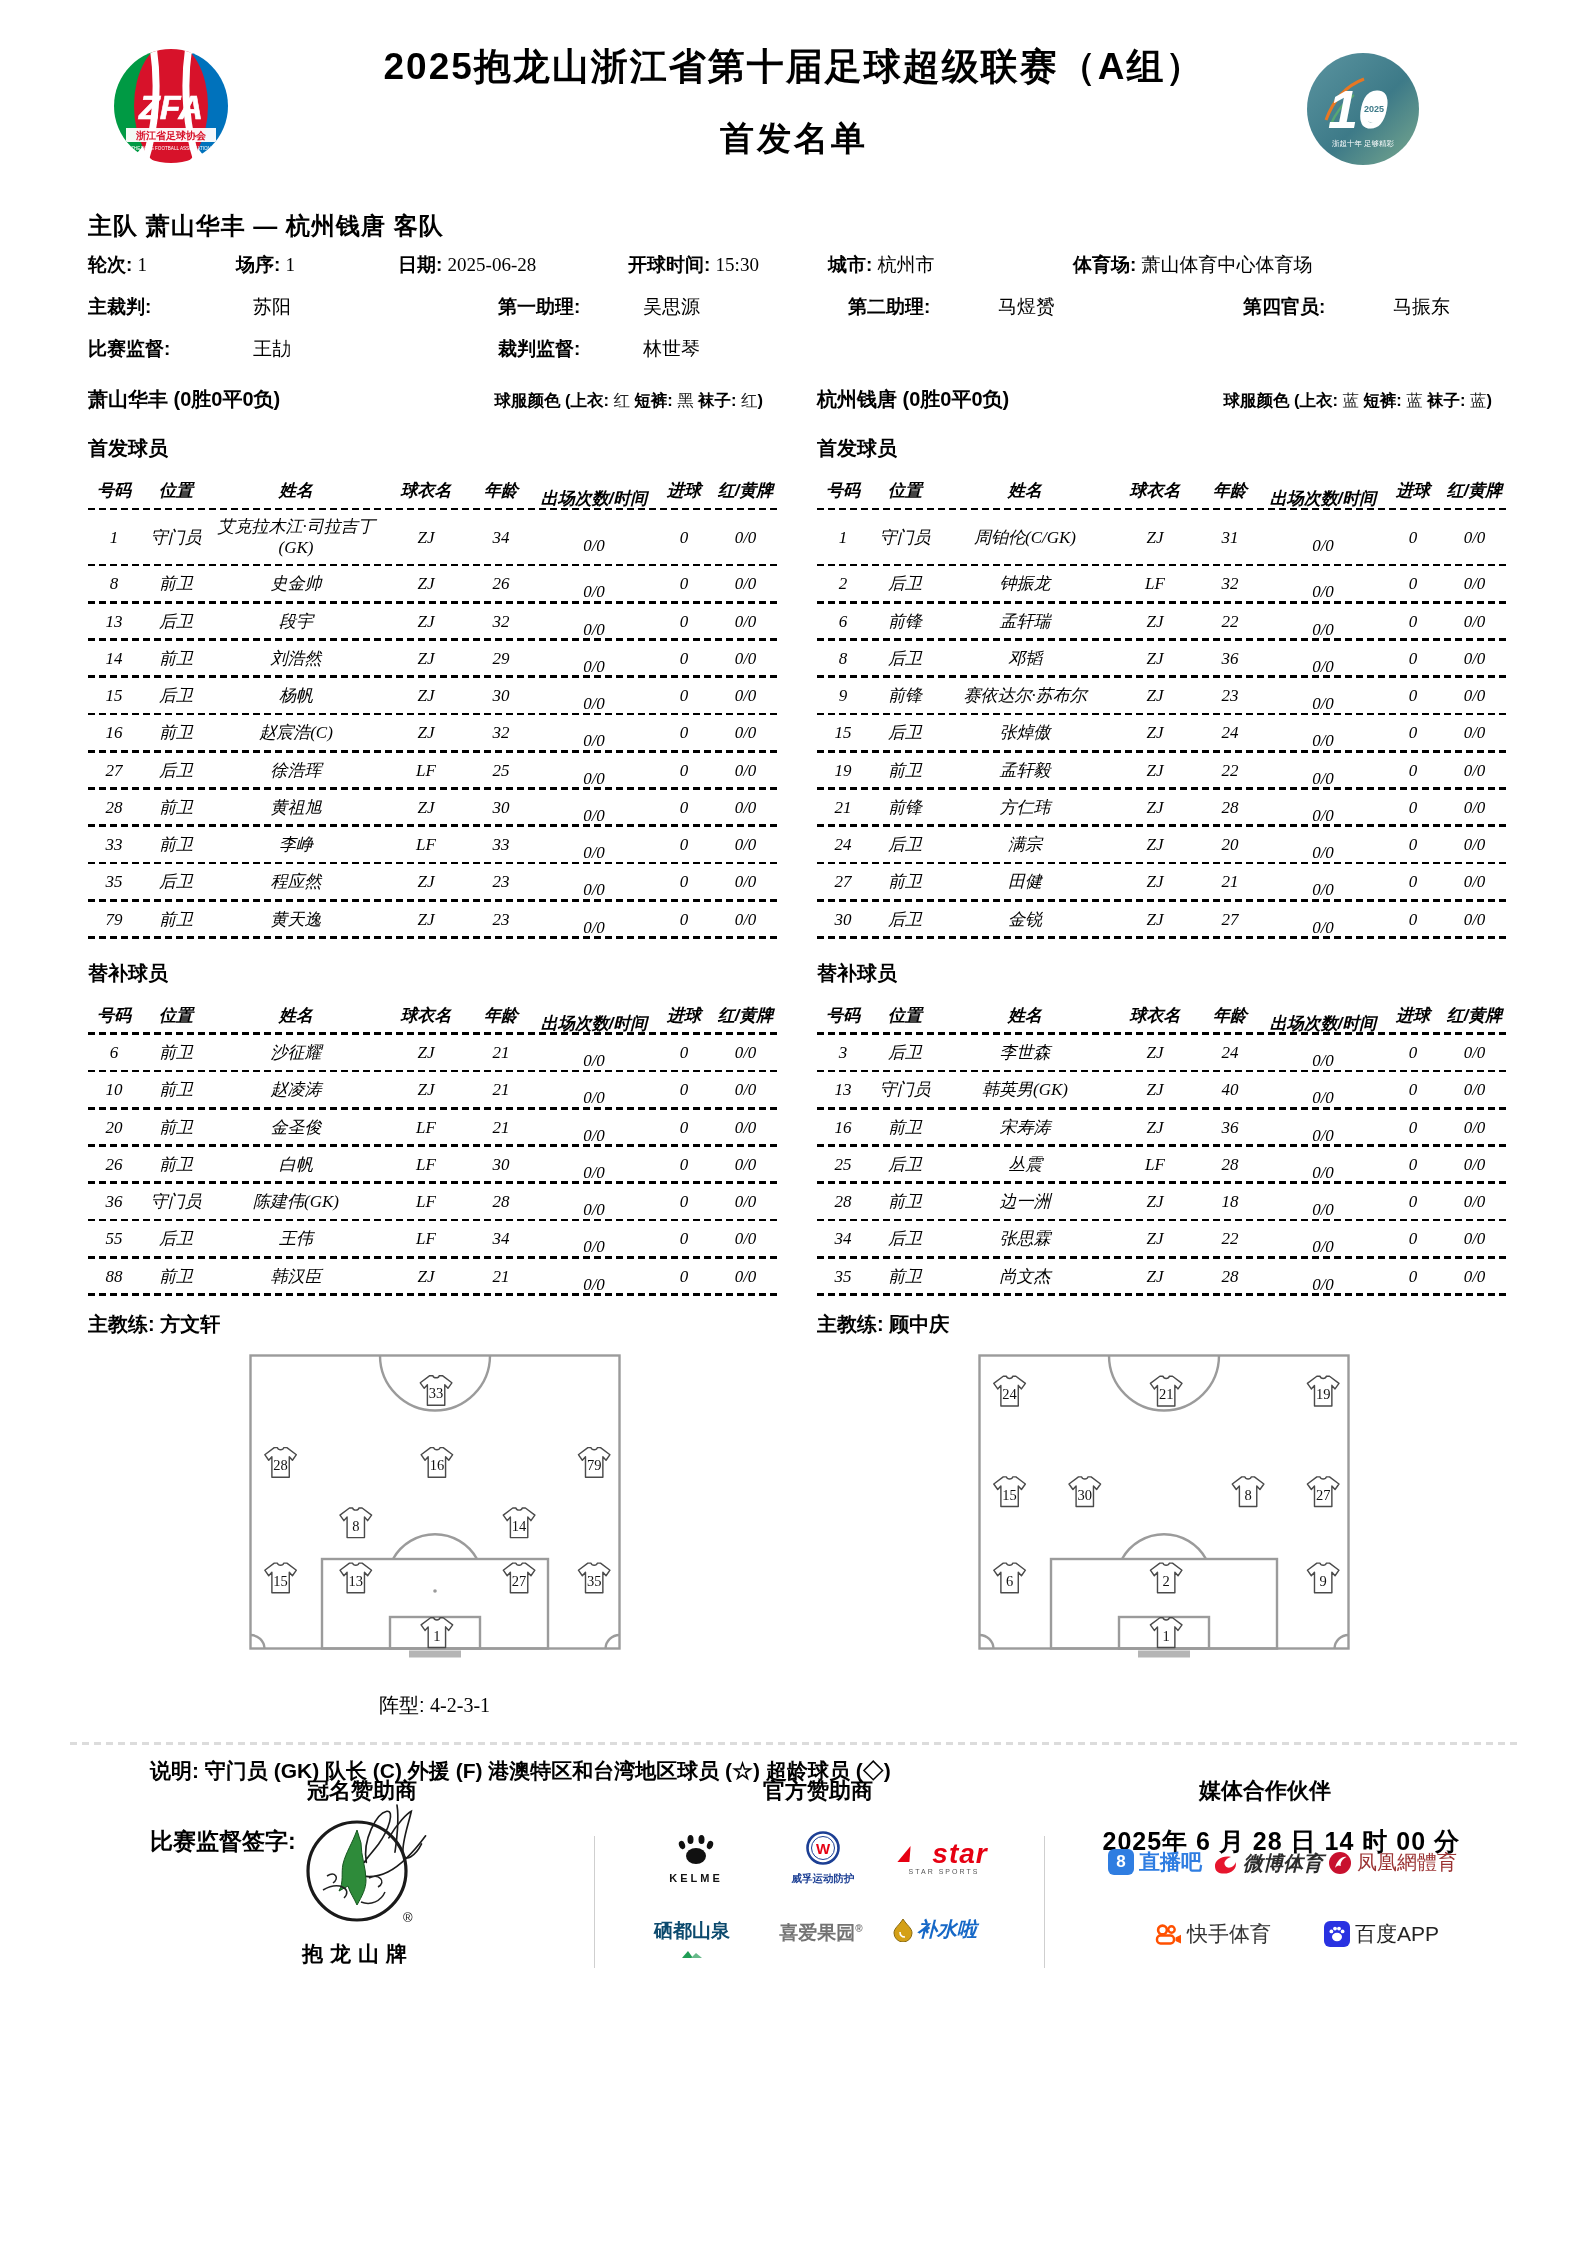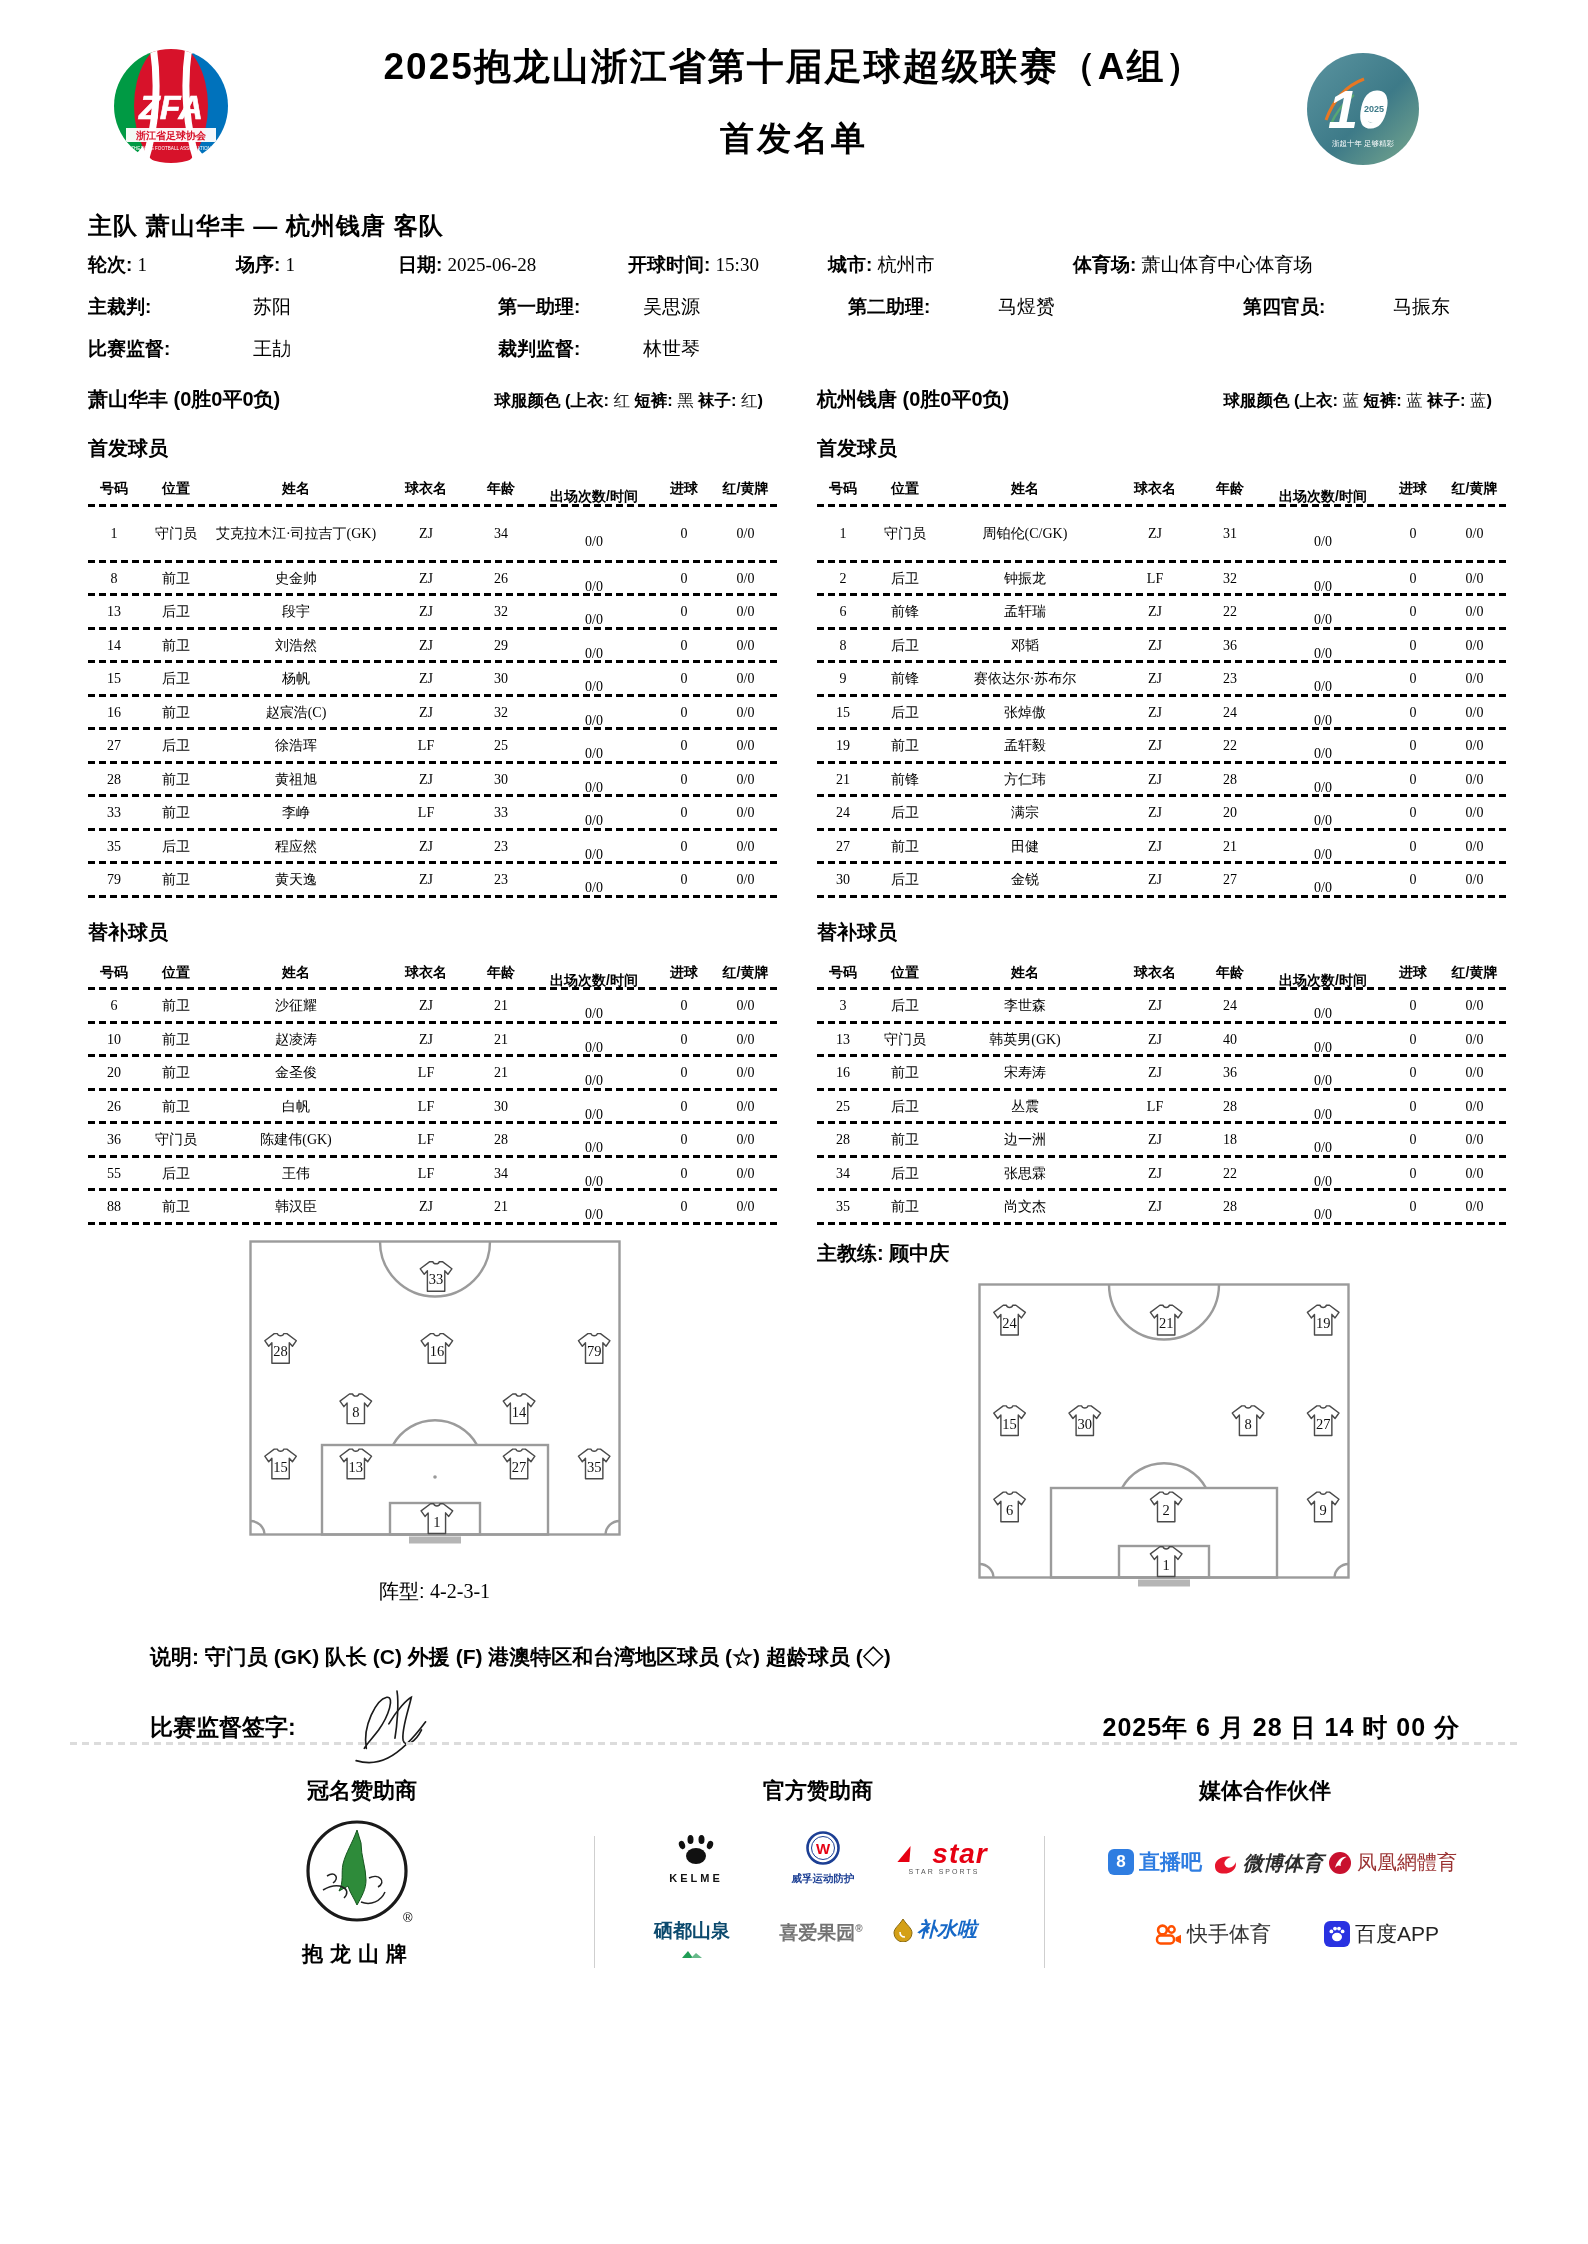--- a/index.html
+++ b/index.html
@@ -19,21 +19,21 @@
   .ilabel{font-weight:600;display:inline-block;}
   .ival{font-family:"Liberation Serif",serif;}
   .teams{display:flex;margin:24px 88px 0;gap:36px;}
   .team{width:697px;}
   .team-head{display:flex;align-items:baseline;}
   .team-name,.team-record{font-size:20px;font-weight:bold;}
   .kit{margin-left:auto;margin-right:18px;font-size:16.5px;white-space:nowrap;}
   .kit b{font-weight:bold;}
   .kit .kv{font-family:"Liberation Serif",serif;color:#222;}
   .sec-label{font-size:20px;font-weight:bold;margin-top:22px;margin-bottom:10px;}
-  .ptable{width:100%;font-size:14px;}
+  .ptable{width:100%;font-size:17px;font-style:italic;}
   .trow{display:flex;align-items:center;text-align:center;min-height:31.4px;position:relative;}
   .trow::after{content:'';position:absolute;left:0;right:0;bottom:-1px;height:2.6px;
       background:repeating-linear-gradient(90deg,#000 0 7px,transparent 7px 11px);}
   .trow.head{font-weight:bold;min-height:30px;}
   .trow.body{font-family:"Liberation Serif",serif;}
   .trow.gk{min-height:56px;}
   .c{display:inline-block;line-height:1.25;}
   .c0{width:52px;}.c1{width:72px;}.c2{width:168px;}.c3{width:92px;}
   .c4{width:58px;}.c5{width:128px;margin-top:16px;}.c6{width:52px;}.c7{width:71px;}
   .coach{margin-top:16px;font-size:20px;font-weight:bold;}
@@ -367,20 +367,21 @@
           <span class="c c0">88</span>
           <span class="c c1">前卫</span>
           <span class="c c2">韩汉臣</span>
           <span class="c c3">ZJ</span>
           <span class="c c4">21</span>
           <span class="c c5">0/0</span>
           <span class="c c6">0</span>
           <span class="c c7">0/0</span>
         </div>
       </div>
+      <div class="coach"><span>主教练: </span><span>方文轩</span></div>
       <div class="pitch-wrap"><svg class="pitch" viewBox="0 0 372 306">
           <g fill="none" stroke="#9b9b9b" stroke-width="2.4">
             <rect x="1.5" y="1.5" width="369" height="293"></rect>
             <path d="M131,1.5 A55,55 0 0 0 241,1.5"></path>
             <path d="M144,205 A48,48 0 0 1 228,205"></path>
             <rect x="73" y="205" width="226" height="89.5"></rect>
             <rect x="141" y="263" width="90" height="31.5"></rect>
             <path d="M1.5,281 A14,14 0 0 1 15.5,294.5"></path>
             <path d="M356.5,294.5 A14,14 0 0 1 370.5,281"></path>
           </g>

